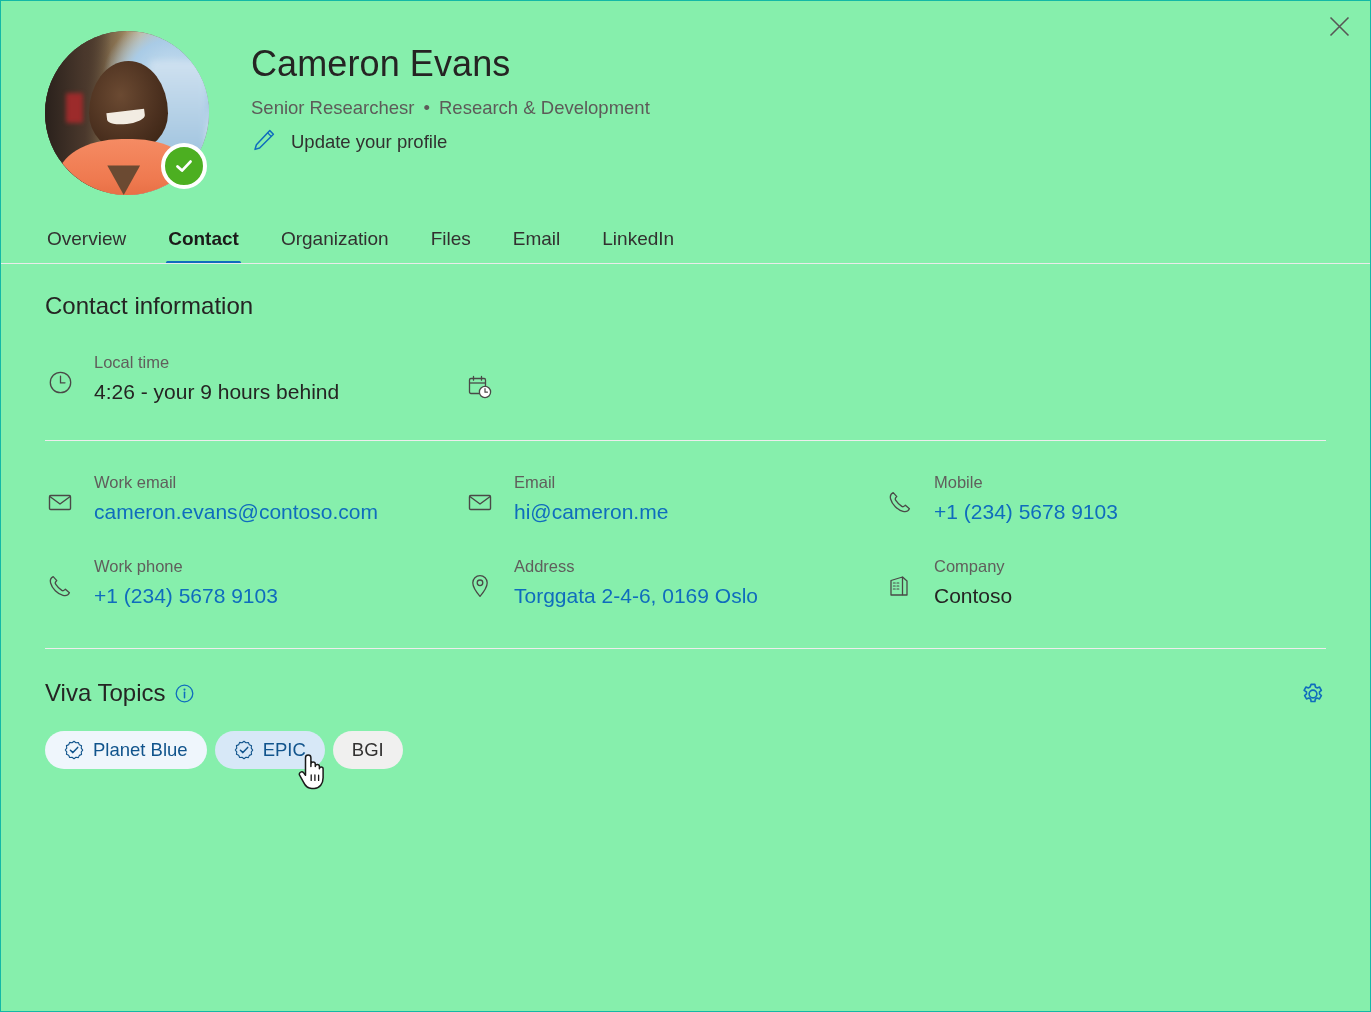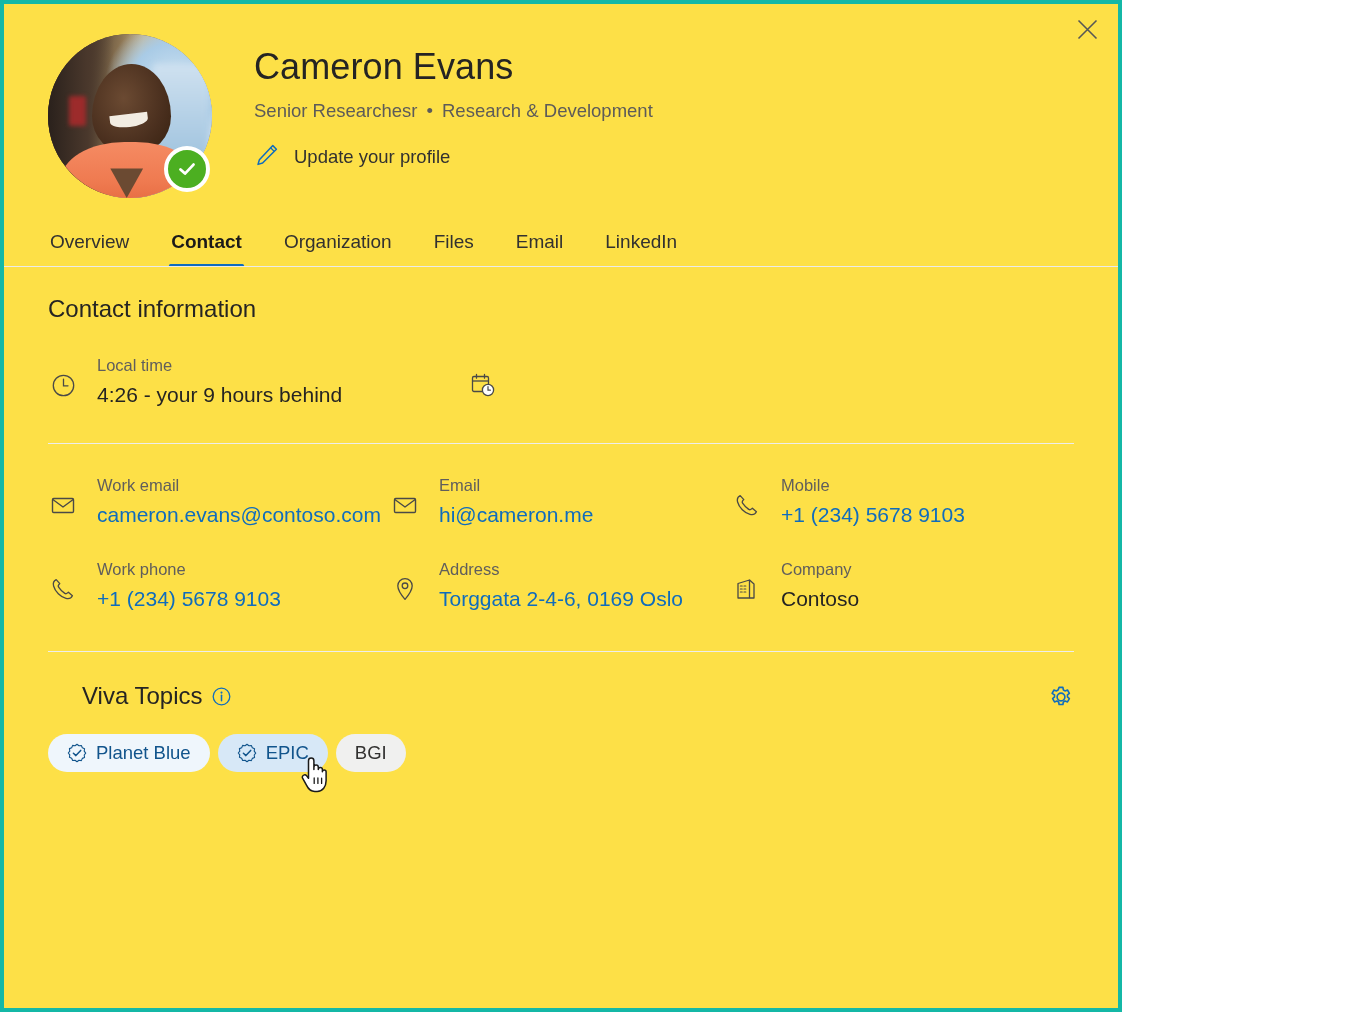--- a/index.html
+++ b/index.html
@@ -10,24 +10,24 @@
     font-family: "Liberation Sans", sans-serif;
   }
   body {
     width: 1371px;
     height: 1012px;
     overflow: hidden;
   }
 
   .window {
     position: relative;
-    width: 1122px;
+    width: 1371px;
     height: 1012px;
-    background: #fde047;
-    border: 4px solid #14b8a6;
+    background: #86efac;
+    border: 1px solid #14b8a6;
     overflow: hidden;
   }
 
   
   .close-btn {
     position: absolute;
     top: 8px;
     right: 14px;
     width: 34px;
     height: 34px;
@@ -139,21 +139,21 @@
     letter-spacing: .1px;
   }
   .person-subtitle {
     margin-top: 11px;
     font-size: 18.5px;
     color: #5d5b59;
     font-weight: 400;
   }
   .person-subtitle .dot { margin: 0 9px; }
   .update-profile {
-    margin-top: 20px;
+    margin-top: 8px;
     display: inline-flex;
     align-items: center;
     gap: 14px;
     cursor: pointer;
   }
   .update-profile .label {
     font-size: 18.5px;
     color: #323130;
   }
 
@@ -207,20 +207,21 @@
   }
 
   .divider {
     height: 1px;
     background: #ededed;
     margin: 0;
   }
 
   .grid-row {
     display: flex;
+    align-items: center;
   }
   .field {
     display: flex;
     align-items: flex-start;
     gap: 19px;
   }
   .field .ficon {
     flex: 0 0 30px;
     width: 30px;
     height: 30px;
@@ -260,21 +261,20 @@
 
   
   .viva {
     padding-top: 30px;
     position: relative;
   }
   .viva-title-row {
     display: flex;
     align-items: center;
     gap: 9px;
-    margin-left: 34px;
   }
   .viva-title {
     font-size: 24px;
     color: #252423;
     font-weight: 400;
   }
   .gear-btn {
     position: absolute;
     right: 0;
     top: 32px;

